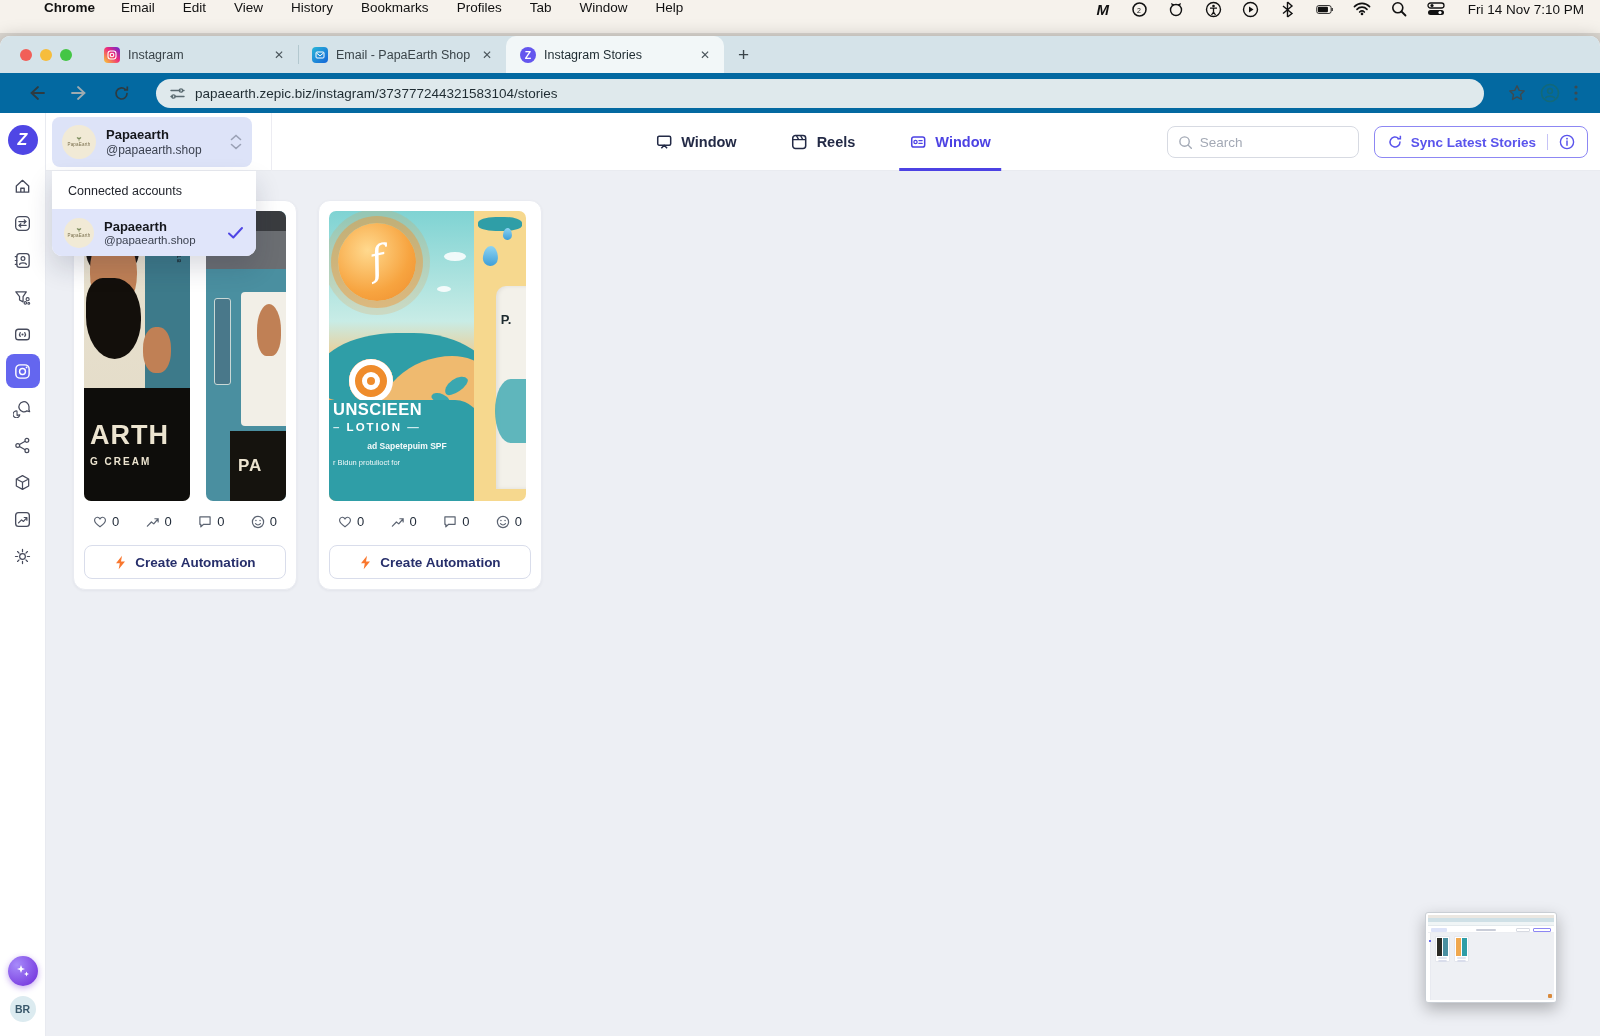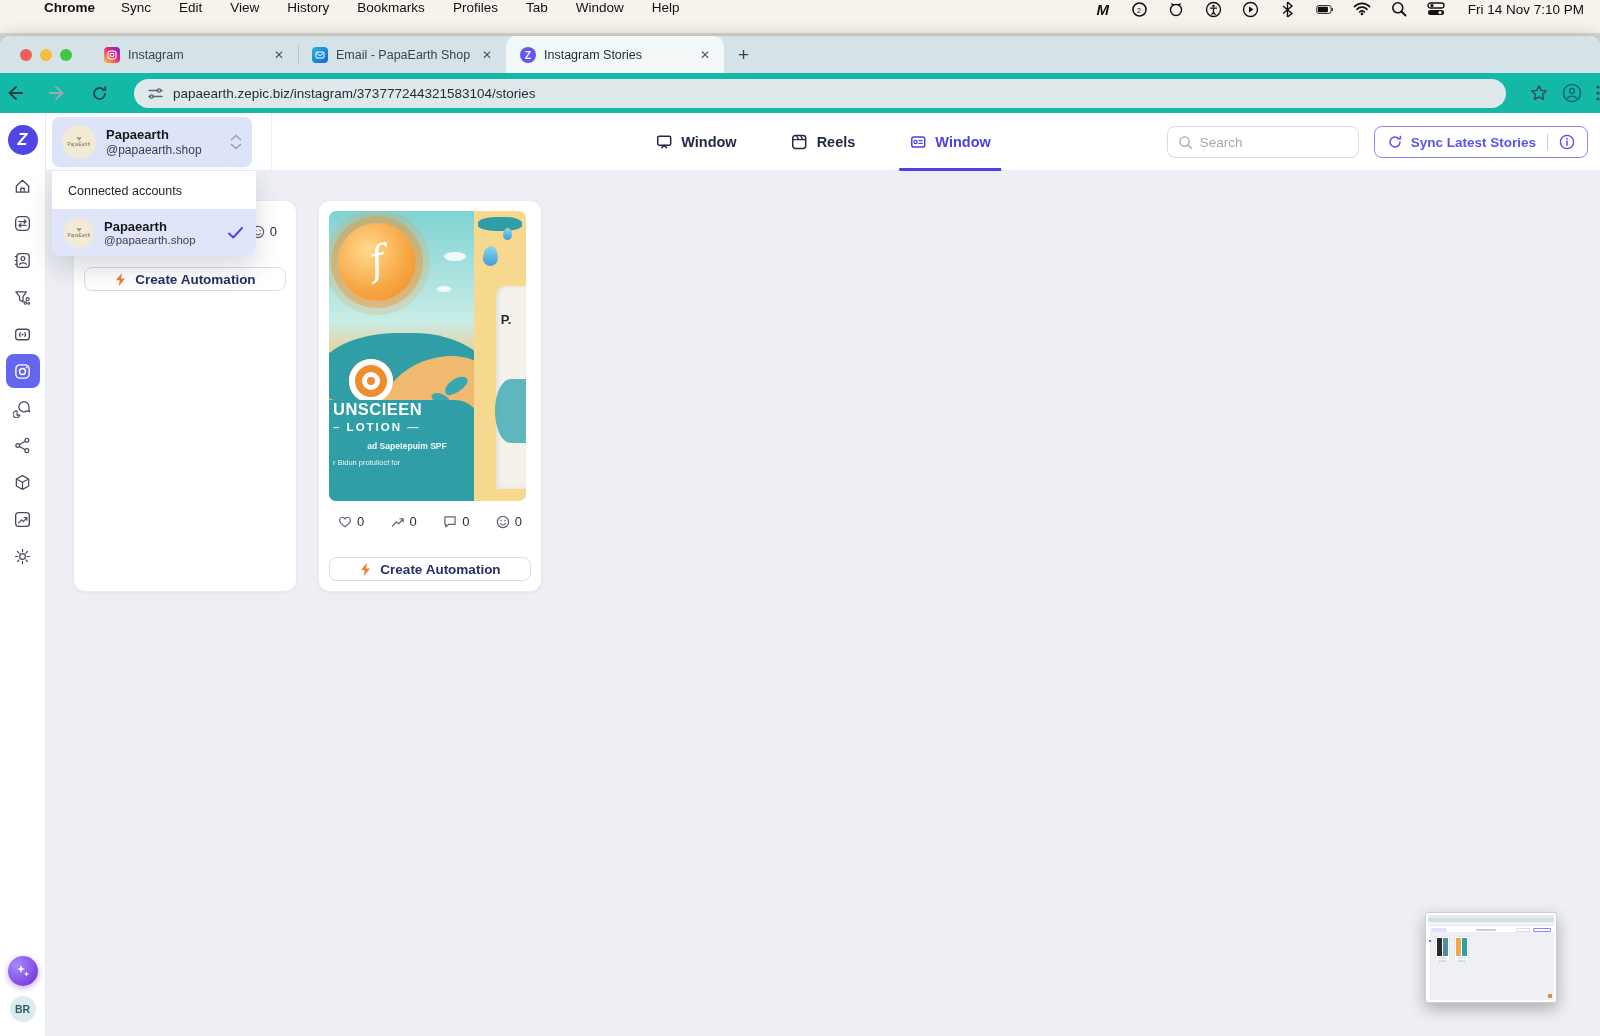--- a/index.html
+++ b/index.html
@@ -30,21 +30,21 @@
   .tab .x { width:18px; height:18px; border-radius:50%; display:flex; align-items:center; justify-content:center;
     font-size:12px; color:#4b565c; }
   .tab.inactive + .tab.inactive::before { content:""; position:absolute; left:0; top:9px; height:19px; width:1px; background:#b3c8cf; }
   .tab.active { background:#f2f7f8; width:218px; border-radius:10px 10px 0 0; color:#1d2a30; }
   .favicon { width:16px; height:16px; border-radius:4px; flex:0 0 auto; display:flex; align-items:center; justify-content:center; }
   .fav-ig { background:linear-gradient(45deg,#f9ce34,#ee2a7b 55%,#6228d7); }
   .fav-mail { background:linear-gradient(135deg,#29b6d8,#1565d8); }
   .fav-z { background:#6456ee; border-radius:50%; color:#fff; font-size:10.5px; font-weight:700; }
   .newtab { font-size:19px; color:#3a4449; margin-left:14px; }
 
-  .toolbar { height:40px; background:#14b8a6; display:flex; align-items:center; padding:0 0; gap:12px; }
+  .toolbar { height:40px; background:#0369a1; display:flex; align-items:center; padding:0 22px; gap:12px; }
   .navbtn { width:30px; height:30px; display:flex; align-items:center; justify-content:center; }
   .urlbar { flex:1; height:29px; background:#dfe9ec; border-radius:15px; display:flex; align-items:center;
     padding:0 14px; gap:10px; margin:0 8px; }
   .urlbar .url { font-size:13.5px; color:#1f2c32; }
   .toolbar .right { display:flex; align-items:center; gap:14px; margin-left:4px; }
 
   
   .appwrap { position:relative; height:923px; display:flex; background:#edeff4; }
   .sidebar { width:46px; background:#fff; border-right:1px solid #e8eaf0; display:flex; flex-direction:column;
     align-items:center; padding-top:12px; position:relative; z-index:5; }
@@ -147,21 +147,21 @@
   .p2R .capbar { position:absolute; top:2%; left:8%; width:84%; height:5%; background:#2f9ea7; border-radius:40%; }
   .p2R .drop { position:absolute; left:18%; top:12%; width:15px; height:20px; background:linear-gradient(#8ed4f2,#3e9fd8);
     border-radius:50% 50% 50% 50%/62% 62% 38% 38%; transform:rotate(3deg); }
   .p2R .bottle { position:absolute; right:-34%; top:26%; width:92%; height:70%; background:#f3f1ea; border-radius:10px 4px 0 0;
     box-shadow:inset 2px 0 4px rgba(0,0,0,.08); }
   .p2R .bottle .pa { font-size:13px; font-weight:800; color:#1d2b30; margin:26px 0 0 5px; }
   .p2R .swirl { position:absolute; right:0; top:58%; width:60%; height:22%; background:#3aa7b0; border-radius:50% 0 0 50%; opacity:.8; }
 
   .stats { display:flex; justify-content:space-between; padding:13px 9px 2px; }
   .stat { display:flex; align-items:center; gap:5px; font-size:13px; color:#1f2937; }
-  .createbtn { margin-top:26px; height:24px; width:100%; background:#fff; border:1px solid #d9ddeb; border-radius:8px;
+  .createbtn { margin-top:14px; height:34px; width:100%; background:#fff; border:1px solid #d9ddeb; border-radius:8px;
     display:flex; align-items:center; justify-content:center; gap:8px; font-size:13.5px; font-weight:700; color:#272f6b; }
 
   
   .shot { position:absolute; left:1425px; top:912px; width:132px; height:91px; background:#fff; border:1px solid #c9ced4;
     border-radius:3px; box-shadow:0 6px 16px rgba(0,0,0,.28); padding:2px; z-index:60; }
   .shot .mini { width:100%; height:100%; background:#fff; position:relative; overflow:hidden; }
   .m-menub { height:3px; background:#ebe7e1; }
   .m-tabs { height:4px; background:#cfe0e6; }
   .m-tool { height:4px; background:#f0f5f6; border-bottom:1px solid #e3e9ec; }
   .m-head { height:7px; background:#fff; border-bottom:1px solid #eceef2; position:relative; }
@@ -180,21 +180,21 @@
   .m-dot { position:absolute; right:2px; bottom:2px; width:4px; height:4px; background:#d98a3c; border-radius:1px; }
 
   .muted { color:#9aa1b5; }
 </style>
 </head>
 <body>
 
 <div class="menubar">
   <span class="apple"></span>
   <span class="mitem bold">Chrome</span>
-  <span class="mitem">Sync</span>
+  <span class="mitem">Email</span>
   <span class="mitem">Edit</span>
   <span class="mitem">View</span>
   <span class="mitem">History</span>
   <span class="mitem">Bookmarks</span>
   <span class="mitem">Profiles</span>
   <span class="mitem">Tab</span>
   <span class="mitem">Window</span>
   <span class="mitem">Help</span>
   <div class="menubar-right">
     <span class="micon" style="font-weight:800;font-style:italic;font-size:15px;">M</span>
@@ -559,20 +559,42 @@
                 </svg>
               </span>
           </div>
         </div>
       </div>
 
       <div class="content">
         <div class="cards">
 
           <div class="card">
+            <div class="imgrow">
+              <div class="panel p1L">
+                <div class="tealbar"></div>
+                <div class="sidetxt">MENRD SGRLB</div>
+                <div class="hair"></div>
+                <div class="face"></div>
+                <div class="beard"></div>
+                <div class="hand"></div>
+                <div class="blk">
+                  <div class="t1">ARTH</div>
+                  <div class="t2">G CREAM</div>
+                </div>
+              </div>
+              <div class="panel p1R">
+                <div class="captop"></div>
+                <div class="cap"></div>
+                <div class="tube"></div>
+                <div class="label"></div>
+                <div class="mini-face"></div>
+                <div class="blk">PA</div>
+              </div>
+            </div>
             <div class="stats">
               <div class="stat">
                 <span>
                     <svg width="14" height="13" viewBox="0 0 16 14">
                       <path d="M8 13 C2 9 1 5.8 2.4 3.6 C3.8 1.5 6.6 1.8 8 4 C9.4 1.8 12.2 1.5 13.6 3.6 C15 5.8 14 9 8 13 Z" stroke="#5c6472" stroke-width="1.3" fill="none"></path>
                     </svg>
                   </span>
                 <span>0</span>
               </div>
               <div class="stat">

